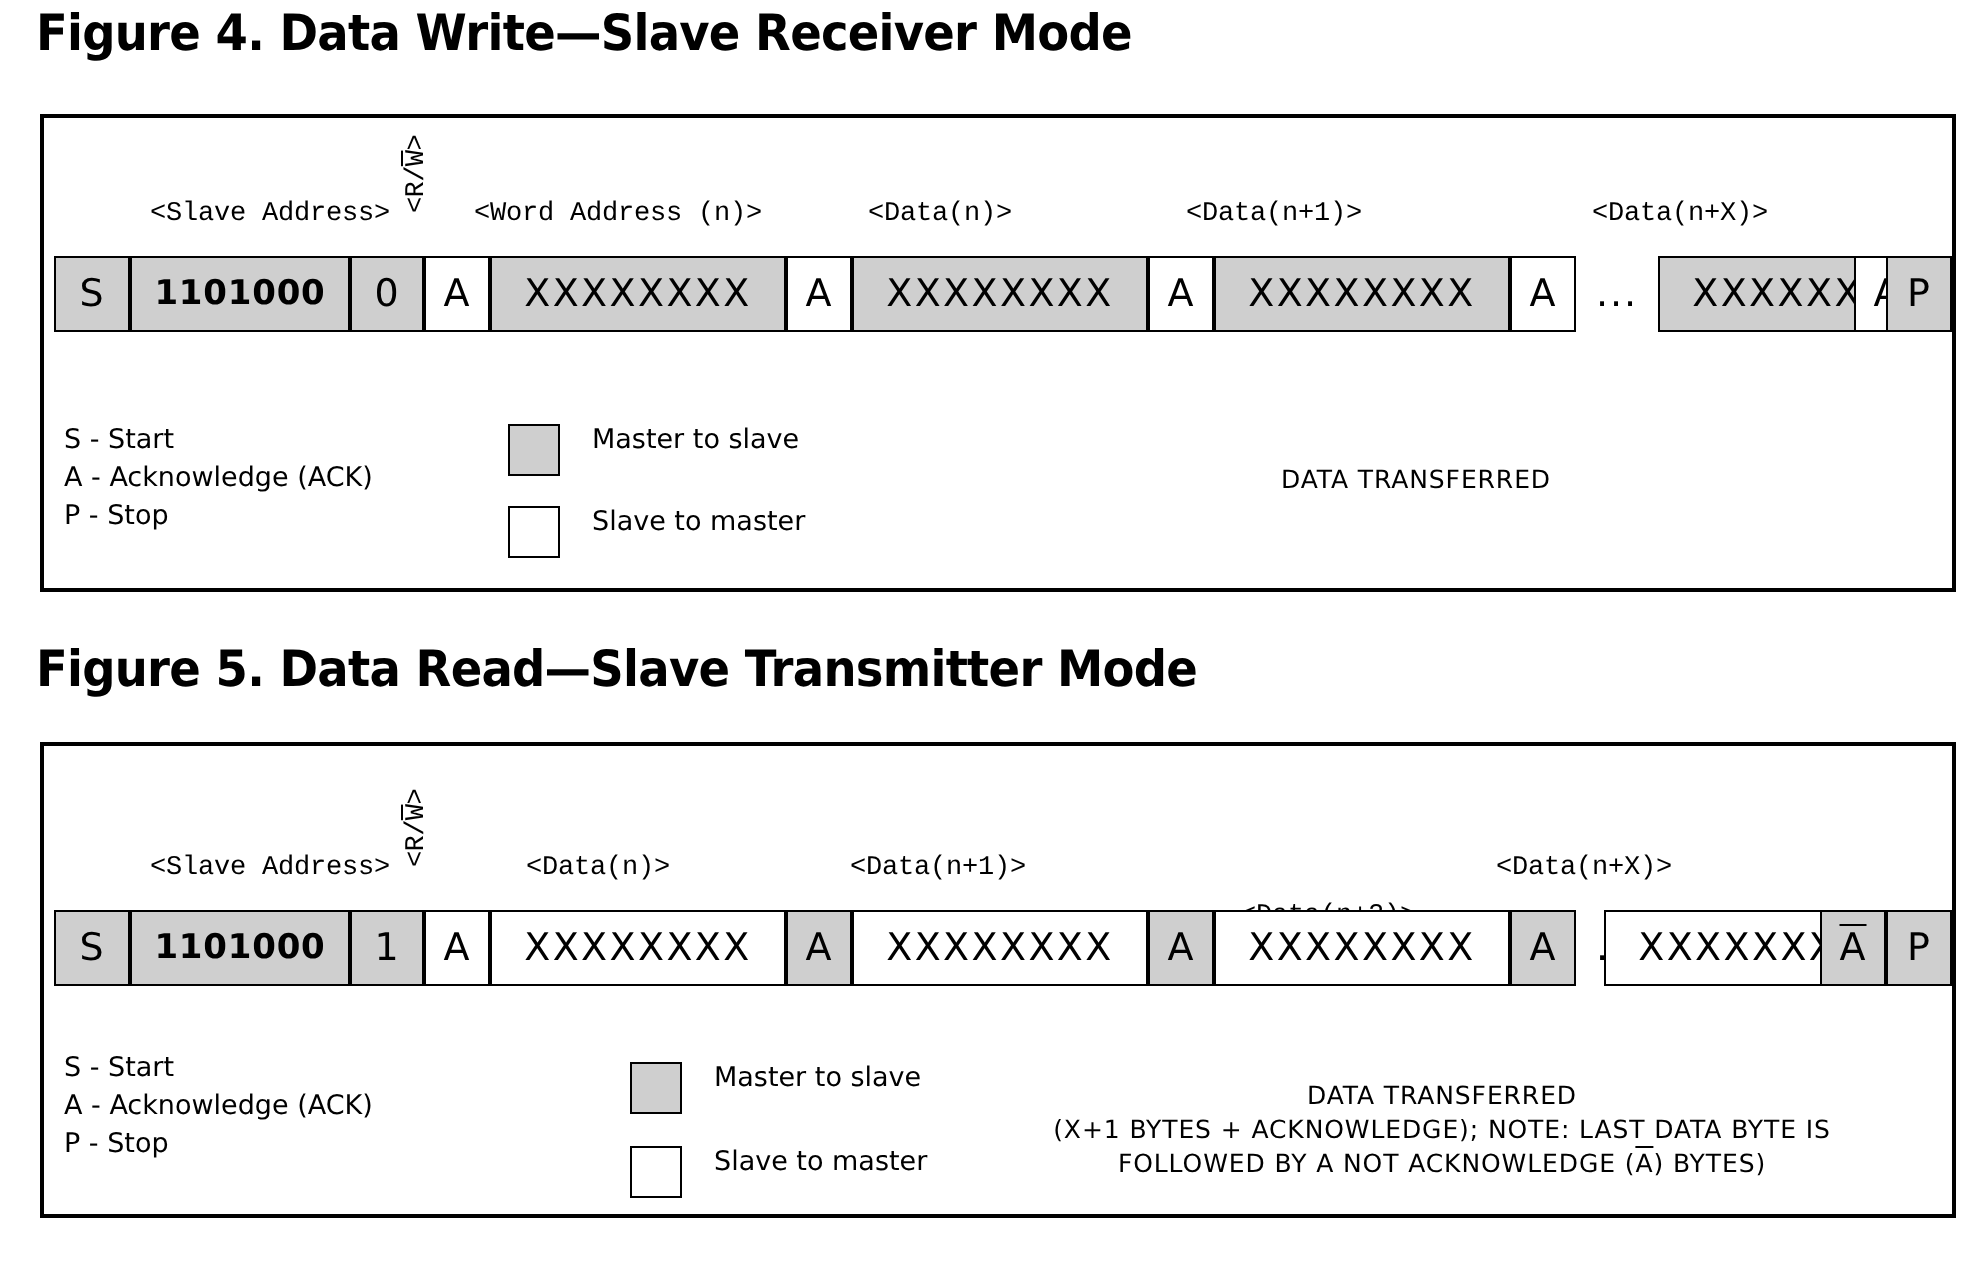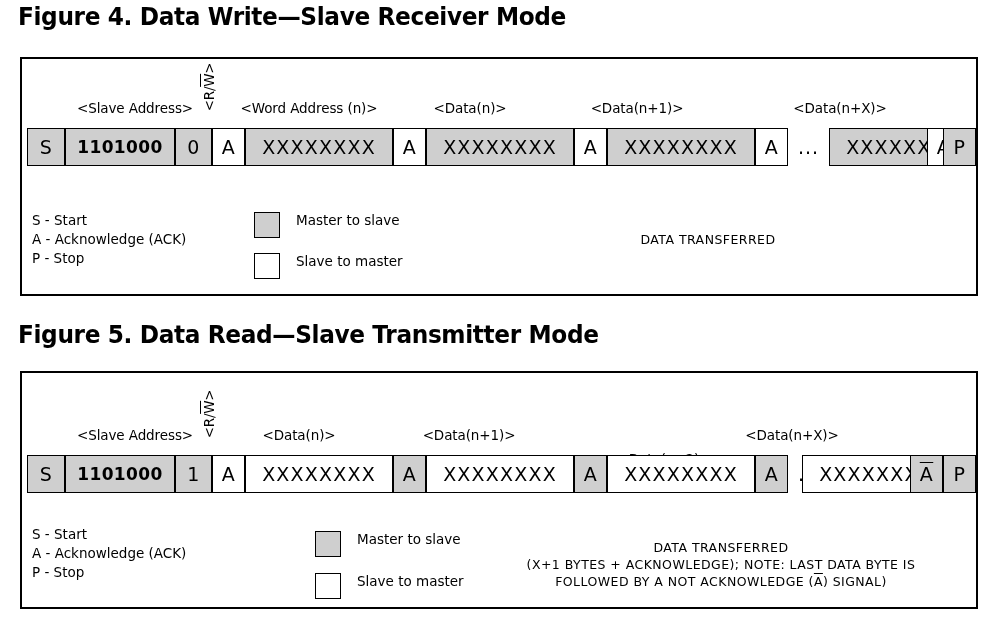--- a/index.html
+++ b/index.html
@@ -41,20 +41,21 @@
   #fig4-panel { left: 20px; top: 57px; width: 958px; height: 239px; }
   #fig5-panel { left: 20px; top: 371px; width: 958px; height: 238px; }
 
   
   .labels {
     position: absolute;
     left: 0;
     top: 0;
     width: 100%;
     height: 72px;
+    font-family: Liberation Mono, monospace;
   }
   .lbl {
     position: absolute;
     font-size: 13.5px;
     white-space: nowrap;
     transform: translateX(-50%);
     letter-spacing: -0.1px;
   }
 
   
@@ -250,15 +251,15 @@
     <div class="swatch-label">Master to slave</div>
   </div>
   <div class="swatch-row" style="left:293px; top:200px;">
     <div class="swatch"></div>
     <div class="swatch-label">Slave to master</div>
   </div>
 
   <div class="transferred" style="left:452px; top:166px; width:494px;">
     <div>DATA TRANSFERRED</div>
     <div>(X+1 BYTES + ACKNOWLEDGE); NOTE: LAST DATA BYTE IS</div>
-    <div><span>FOLLOWED BY A NOT ACKNOWLEDGE (</span><span class="ovr">A</span><span>) SIGNAL)</span></div>
+    <div><span>FOLLOWED BY A NOT ACKNOWLEDGE (</span><span class="ovr">A</span><span>) BYTES)</span></div>
   </div>
 </div>
 
 </body></html>

